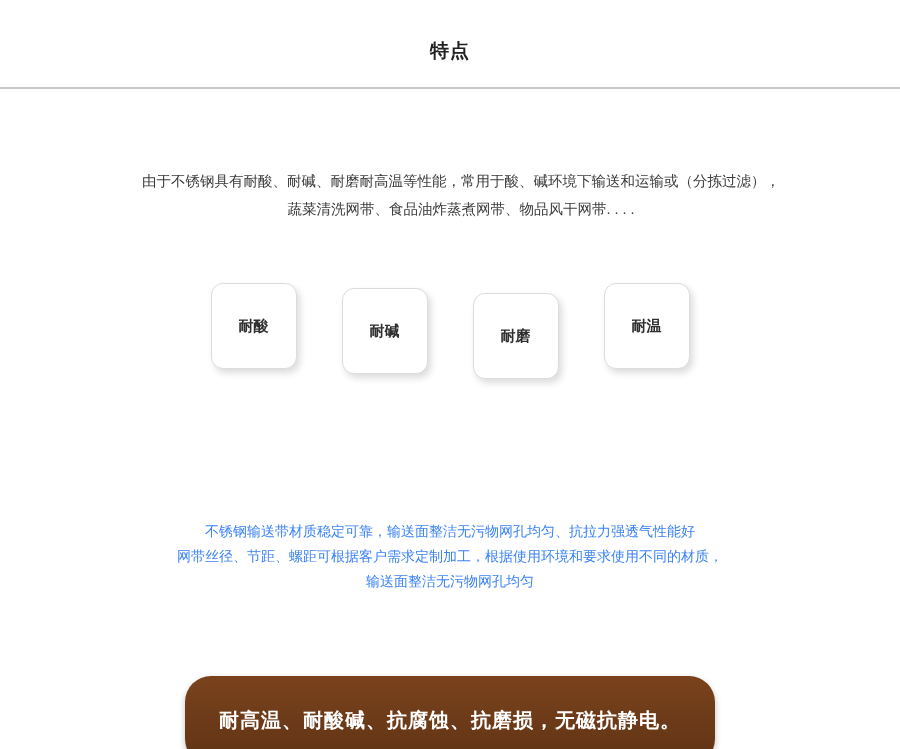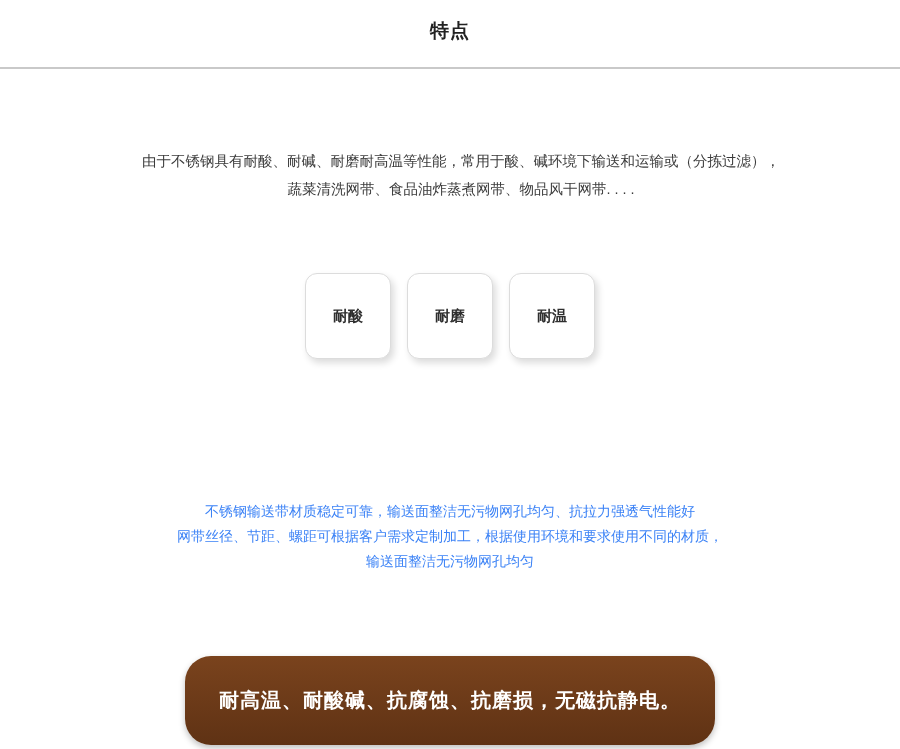--- a/index.html
+++ b/index.html
@@ -14,21 +14,21 @@
     color: #333333;
     overflow: hidden;
   }
   .page {
     position: relative;
     width: 900px;
     height: 749px;
     box-sizing: border-box;
   }
   .title-block {
-    padding-top: 18px;
+    padding-top: 38px;
     text-align: center;
   }
   .title-text {
     font-size: 19px;
     font-weight: bold;
     color: #222222;
     letter-spacing: 1px;
   }
   .title-rule {
     margin-top: 23px;
@@ -44,22 +44,22 @@
     color: #3b3b3b;
   }
   .intro-line {
     display: block;
     padding-left: 22px;
   }
   .cards-row {
     margin-top: 50px;
     display: flex;
     justify-content: center;
-    align-items: flex-end;
-    gap: 16px;
+    align-items: center;
+    gap: 45px;
   }
   .card {
     width: 84px;
     height: 84px;
     border: 1px solid #dcdcdc;
     border-radius: 12px;
     background: #ffffff;
     box-shadow: 3px 4px 7px rgba(0,0,0,0.14);
     display: flex;
     align-items: center;
@@ -111,20 +111,23 @@
 
   <div class="intro-block">
     <span class="intro-line">由于不锈钢具有耐酸、耐碱、耐磨耐高温等性能，常用于酸、碱环境下输送和运输或（分拣过滤），</span>
     <span class="intro-line">蔬菜清洗网带、食品油炸蒸煮网带、物品风干网带. . . .</span>
   </div>
 
   <div class="cards-row">
     <div class="card card-1">
       <span>耐酸</span>
     </div>
+    <div class="card card-2">
+      <span>耐碱</span>
+    </div>
     <div class="card card-3">
       <span>耐磨</span>
     </div>
     <div class="card card-4">
       <span>耐温</span>
     </div>
   </div>
 
   <div class="desc-block">
     <span class="desc-line">不锈钢输送带材质稳定可靠，输送面整洁无污物网孔均匀、抗拉力强透气性能好</span>

